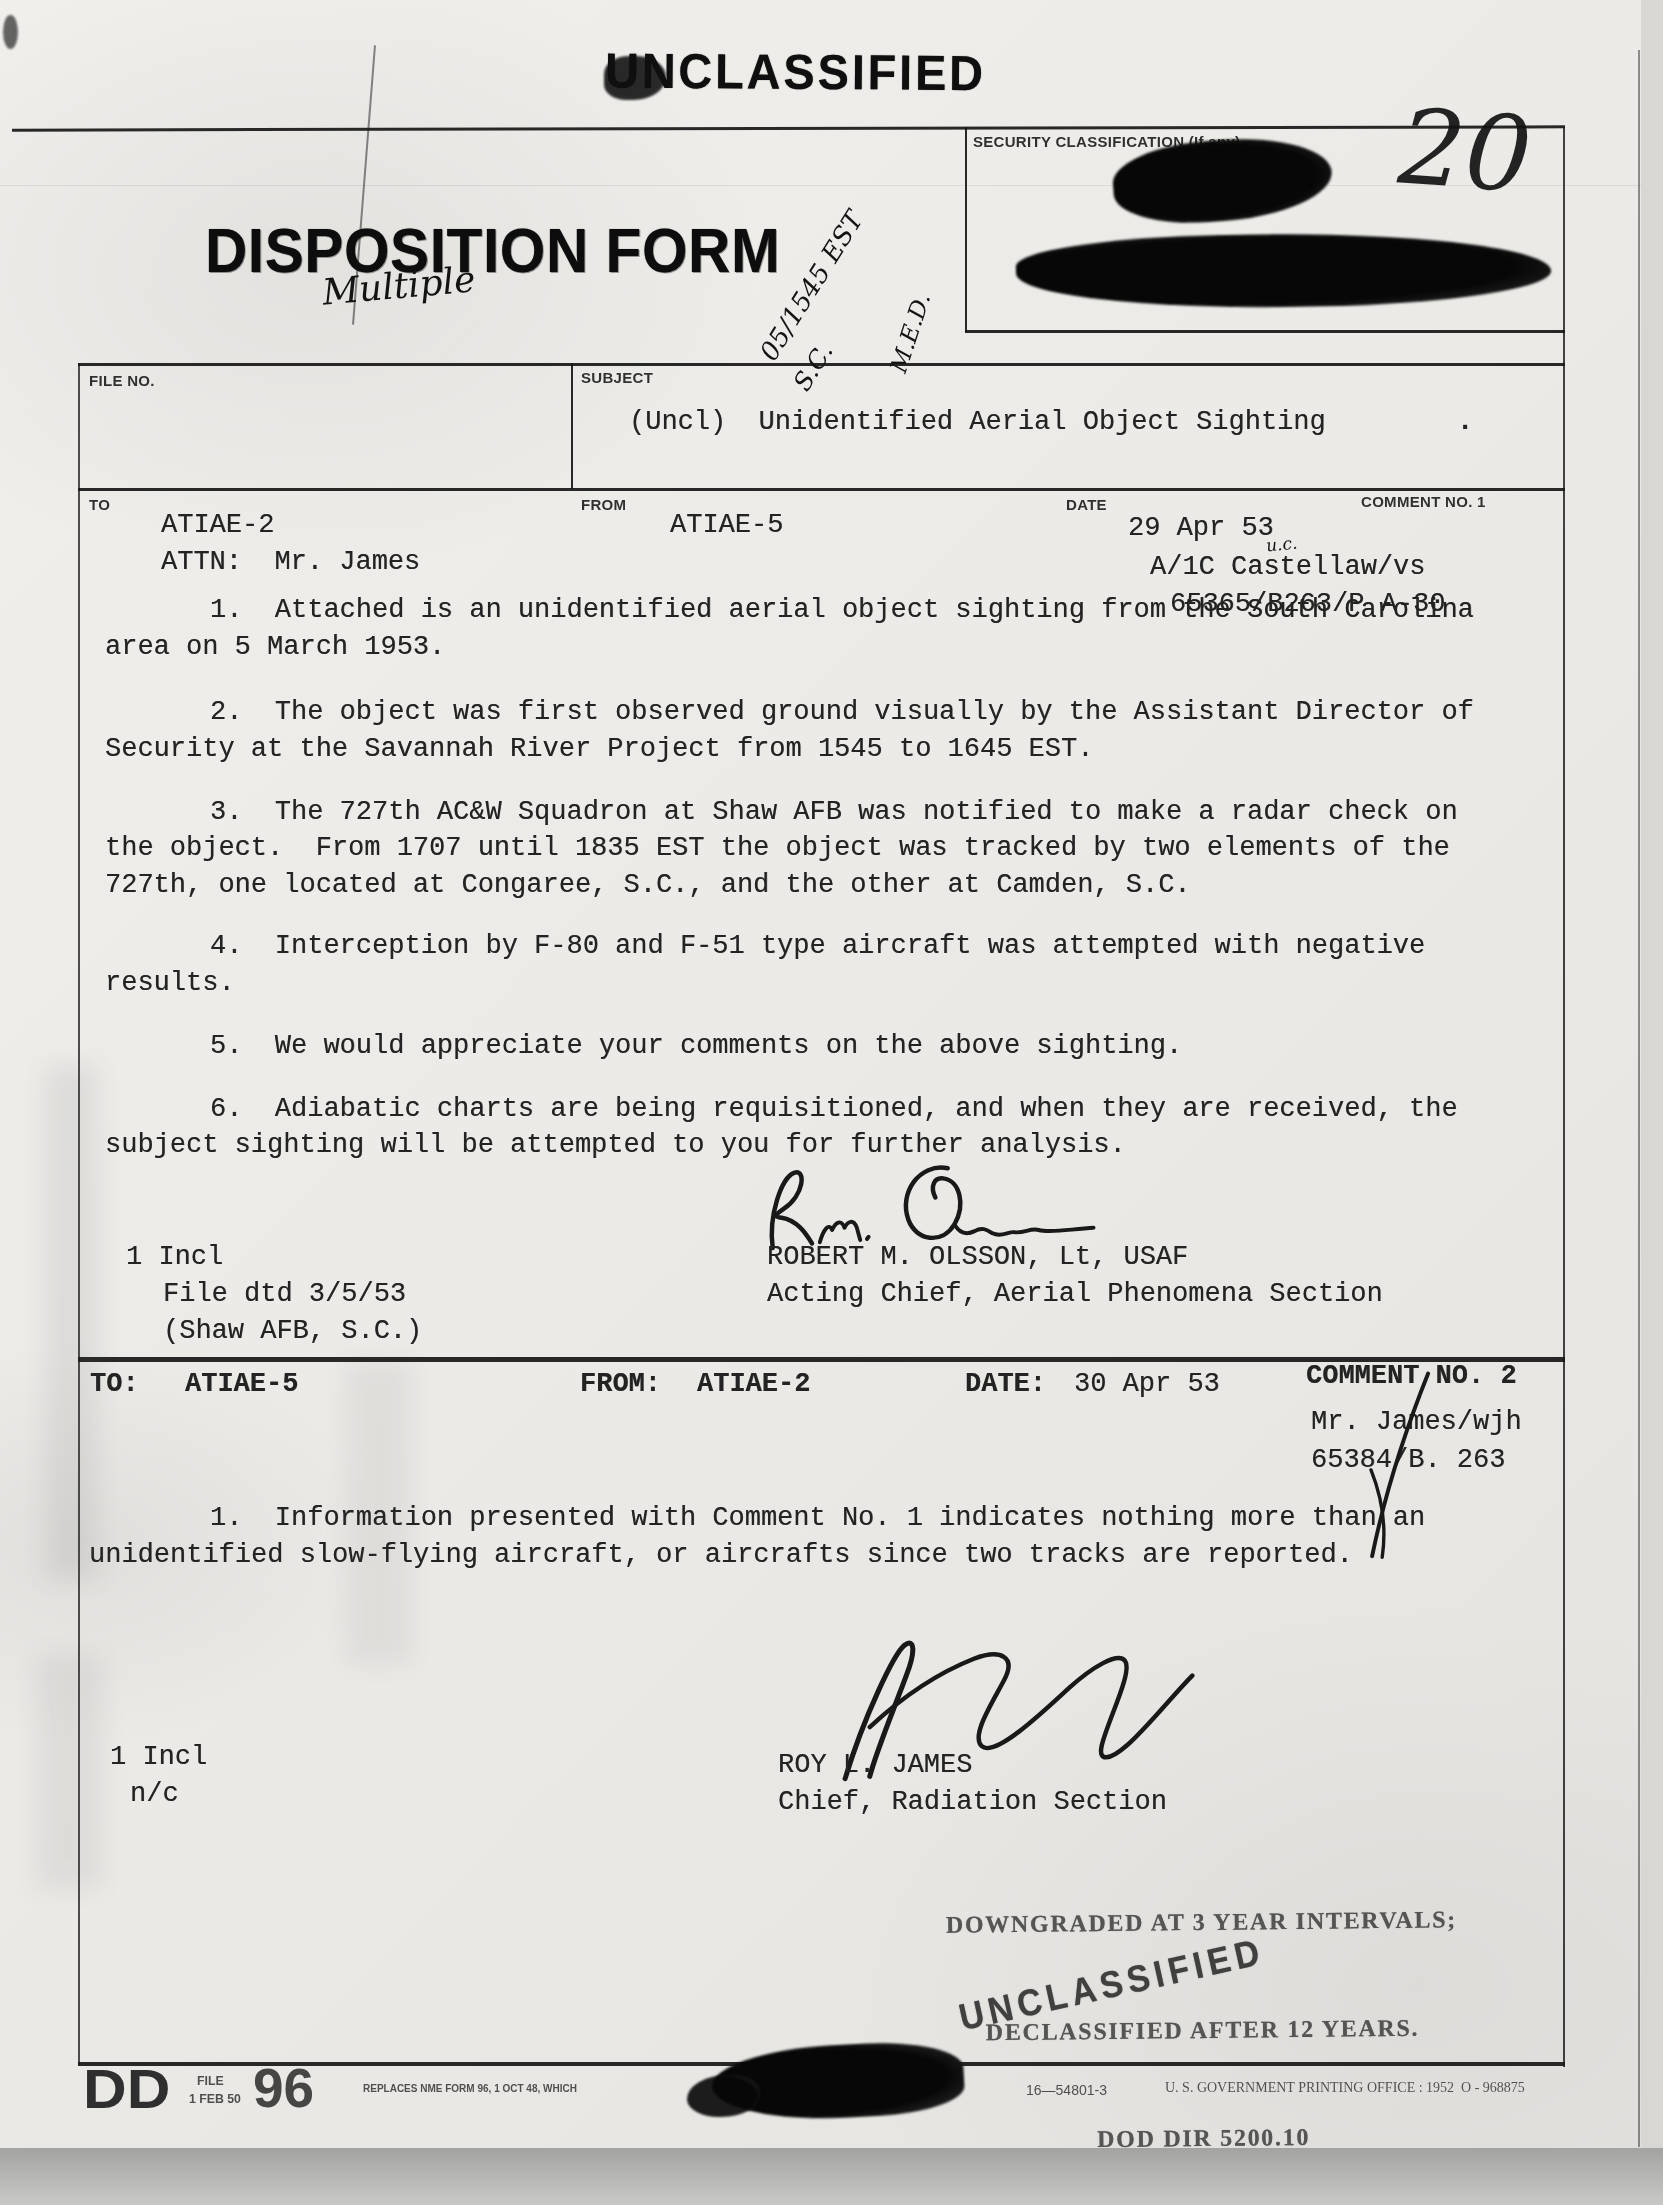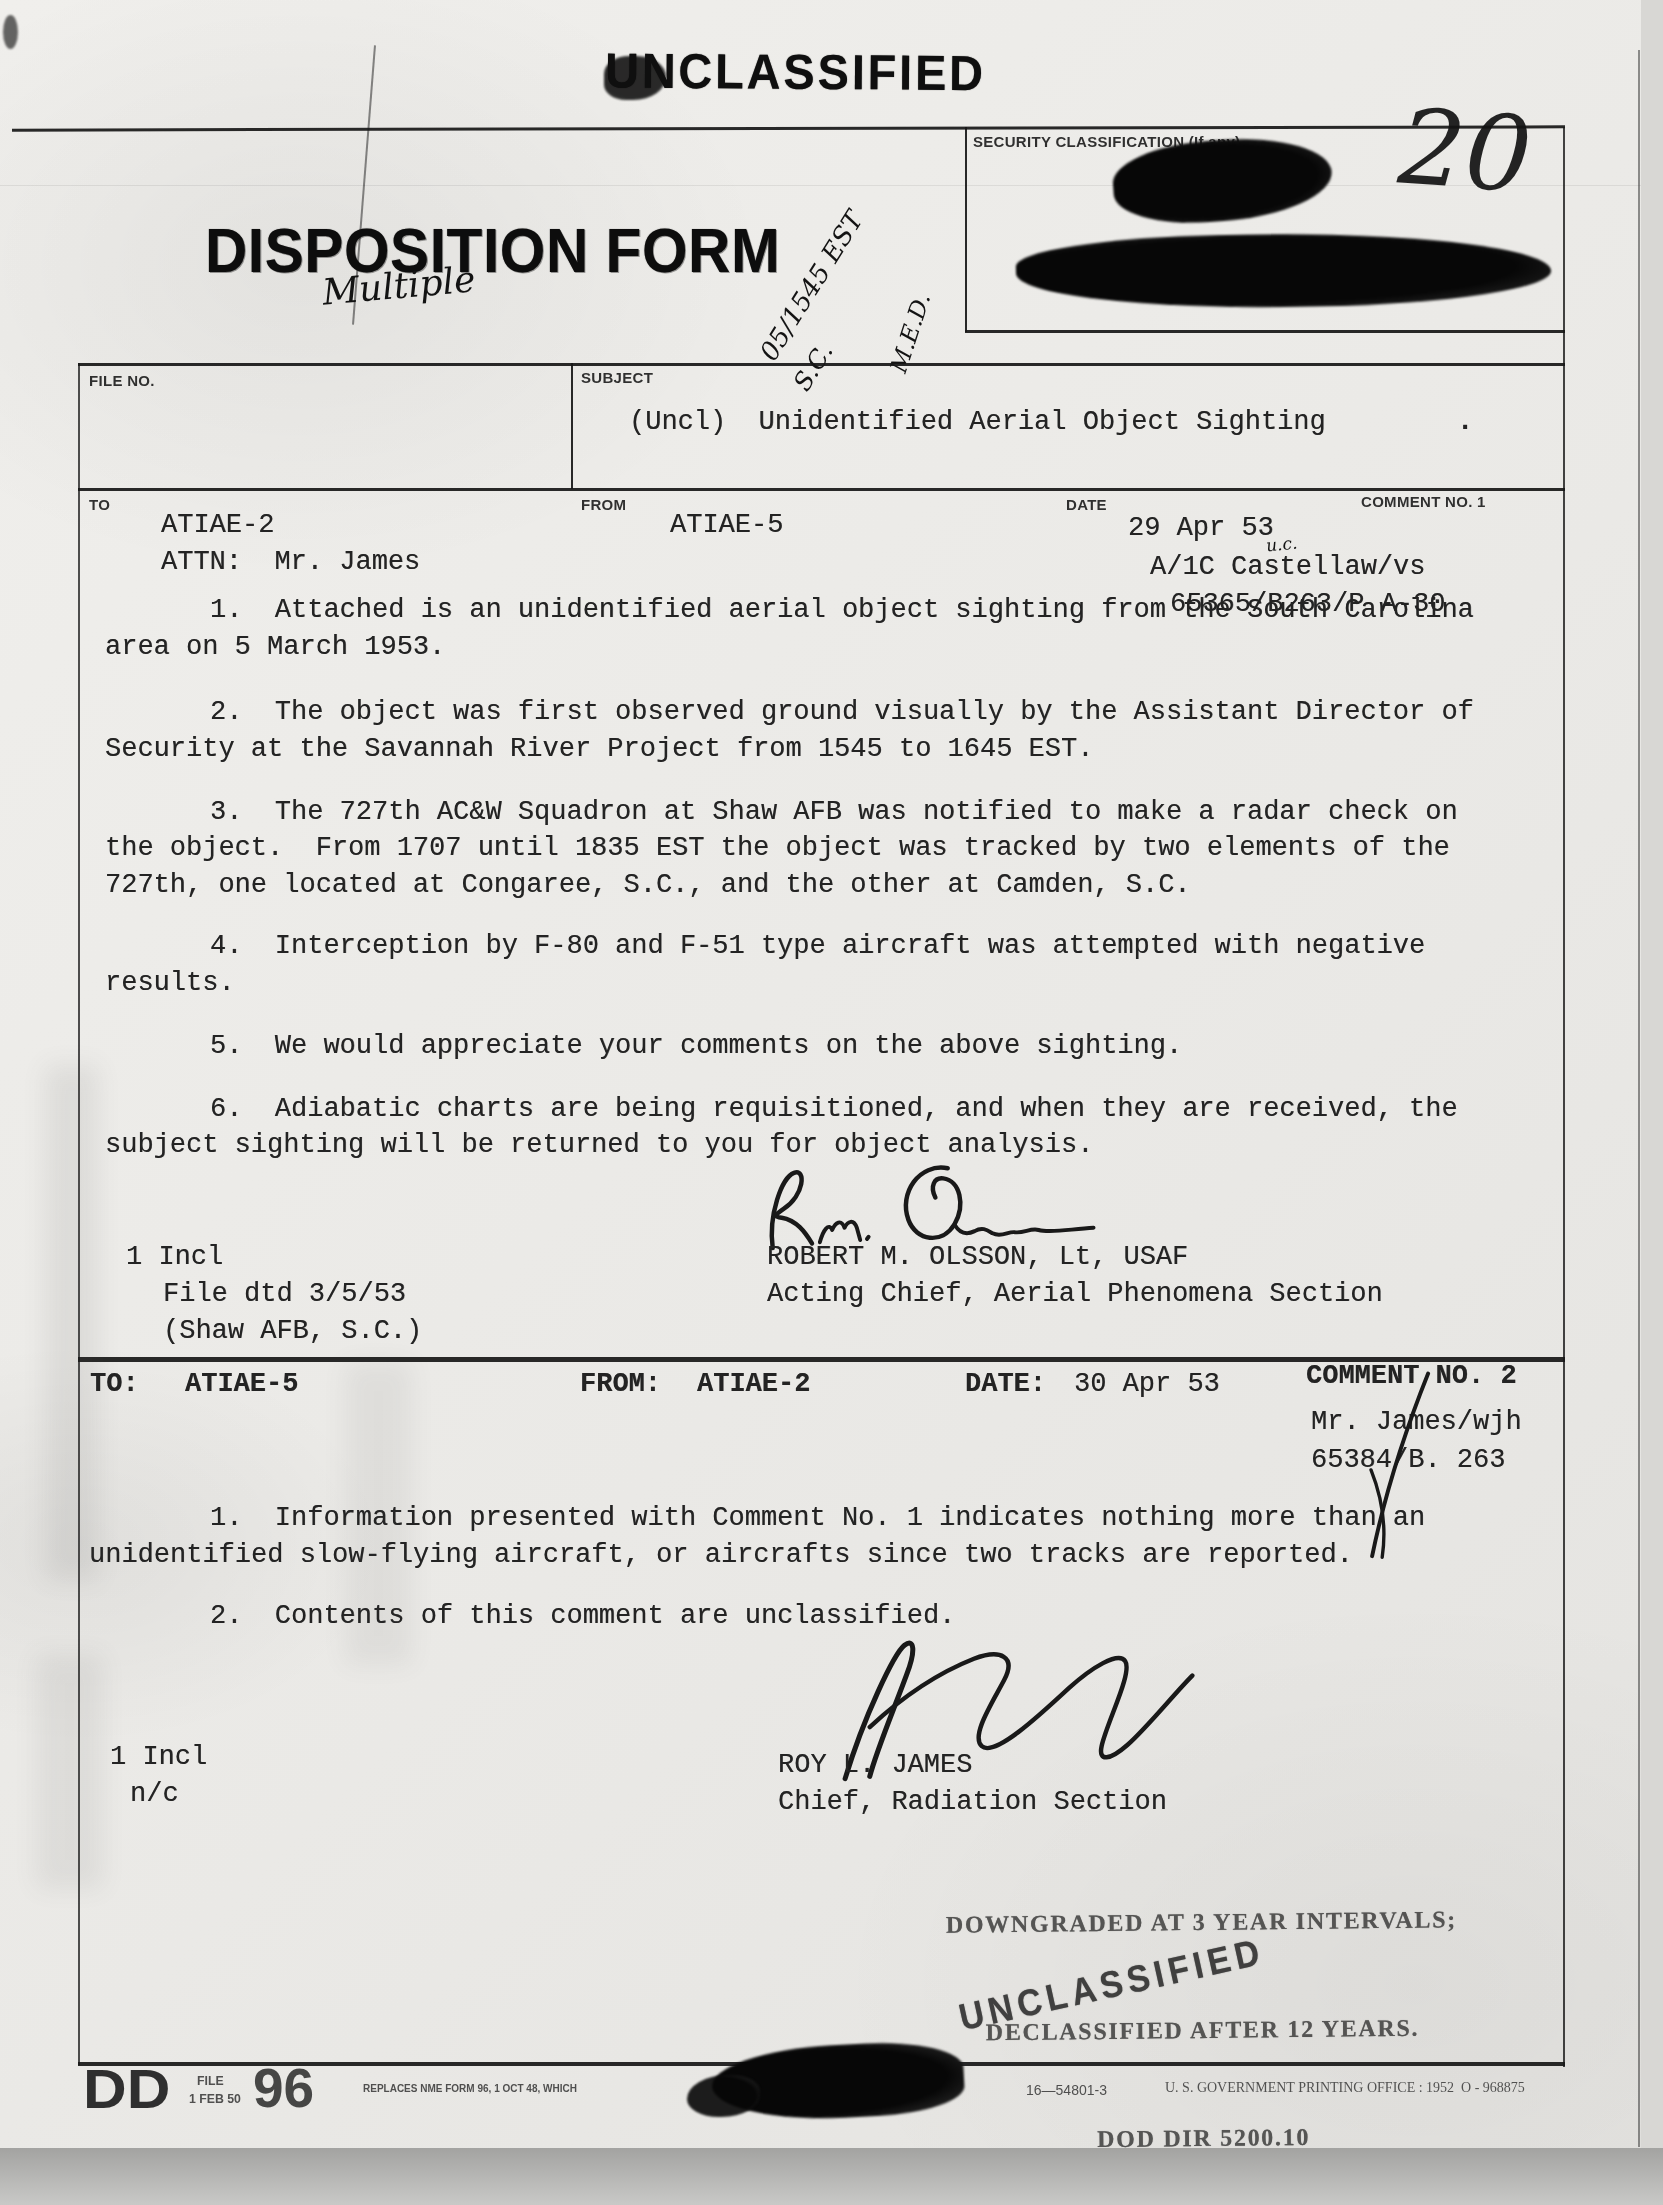--- a/index.html
+++ b/index.html
@@ -84,21 +84,21 @@
   <div class="abs t" style="left:105px;top:630px;">area on 5 March 1953.</div>
   <div class="abs t" style="left:210px;top:695px;">2.  The object was first observed ground visually by the Assistant Director of</div>
   <div class="abs t" style="left:105px;top:732px;">Security at the Savannah River Project from 1545 to 1645 EST.</div>
   <div class="abs t" style="left:210px;top:795px;">3.  The 727th AC&amp;W Squadron at Shaw AFB was notified to make a radar check on</div>
   <div class="abs t" style="left:105px;top:831px;">the object.  From 1707 until 1835 EST the object was tracked by two elements of the</div>
   <div class="abs t" style="left:105px;top:868px;">727th, one located at Congaree, S.C., and the other at Camden, S.C.</div>
   <div class="abs t" style="left:210px;top:929px;">4.  Interception by F-80 and F-51 type aircraft was attempted with negative</div>
   <div class="abs t" style="left:105px;top:966px;">results.</div>
   <div class="abs t" style="left:210px;top:1029px;">5.  We would appreciate your comments on the above sighting.</div>
   <div class="abs t" style="left:210px;top:1092px;">6.  Adiabatic charts are being requisitioned, and when they are received, the</div>
-  <div class="abs t" style="left:105px;top:1128px;">subject sighting will be returned to you for object analysis.</div>
+  <div class="abs t" style="left:105px;top:1128px;">subject sighting will be attempted to you for further analysis.</div>
 
   <svg class="abs sig" style="left:757px;top:1148px;" width="359" height="118" viewBox="0 0 640 210">
     <path stroke-width="8" d="M28,178 C20,120 44,52 66,44 C88,36 84,84 48,108 C32,119 30,122 44,124 C70,128 86,150 98,170"></path>
     <path stroke-width="7" d="M112,168 C118,146 128,132 134,146 C140,132 150,126 156,142 C162,130 172,126 178,142 L184,164 M196,162 L199,158"></path>
     <path stroke-width="8" d="M340,36 C290,26 252,80 270,128 C284,166 330,172 352,136 C372,102 362,58 332,54 C316,52 308,68 318,88"></path>
     <path stroke-width="7" d="M352,136 C360,150 372,156 388,148 C402,140 410,146 420,152 C436,160 448,148 460,150 C476,152 488,142 502,146 C524,152 560,144 600,142"></path>
   </svg>
   <div class="abs t" style="left:126px;top:1240px;">1 Incl</div>
   <div class="abs t" style="left:163px;top:1277px;">File dtd 3/5/53</div>
   <div class="abs t" style="left:163px;top:1314px;">(Shaw AFB, S.C.)</div>
@@ -116,21 +116,20 @@
   <div class="abs t tb" style="left:1306px;top:1351px;margin-top:8px;">COMMENT NO. 2</div>
   <div class="abs t" style="left:1311px;top:1405px;">Mr. James/wjh</div>
   <div class="abs t" style="left:1311px;top:1443px;">65384/B. 263</div>
   <svg class="abs sig" style="left:1343px;top:1368px;" width="112" height="196" viewBox="0 0 200 350">
     <path stroke-width="7" d="M152,10 C120,90 80,200 52,336"></path>
     <path stroke-width="6" d="M50,182 C70,232 78,284 70,338"></path>
   </svg>
 
   <div class="abs t" style="left:210px;top:1501px;">1.  Information presented with Comment No. 1 indicates nothing more than an</div>
   <div class="abs t" style="left:89px;top:1538px;">unidentified slow-flying aircraft, or aircrafts since two tracks are reported.</div>
-  <div class="abs t" style="left:210px;top:1599px;">2.  Contents of this comment are unclassified.</div>
 
   <svg class="abs sig" style="left:816px;top:1626px;" width="392" height="163" viewBox="0 0 700 290">
     <path stroke-width="9" d="M52,272 C86,160 140,48 158,34 C176,20 178,44 162,86 C140,146 108,222 96,268"></path>
     <path stroke-width="8" d="M96,180 C150,130 216,84 282,58 C330,40 358,54 336,96 C314,138 276,196 296,214 C318,234 396,162 452,110 C492,74 540,44 552,62 C566,82 520,170 510,214 C504,242 524,240 556,212 C592,180 640,120 672,88"></path>
   </svg>
   <div class="abs t" style="left:110px;top:1740px;">1 Incl</div>
   <div class="abs t" style="left:130px;top:1777px;">n/c</div>
   <div class="abs t" style="left:778px;top:1748px;">ROY L. JAMES</div>
   <div class="abs t" style="left:778px;top:1785px;">Chief, Radiation Section</div>
 

